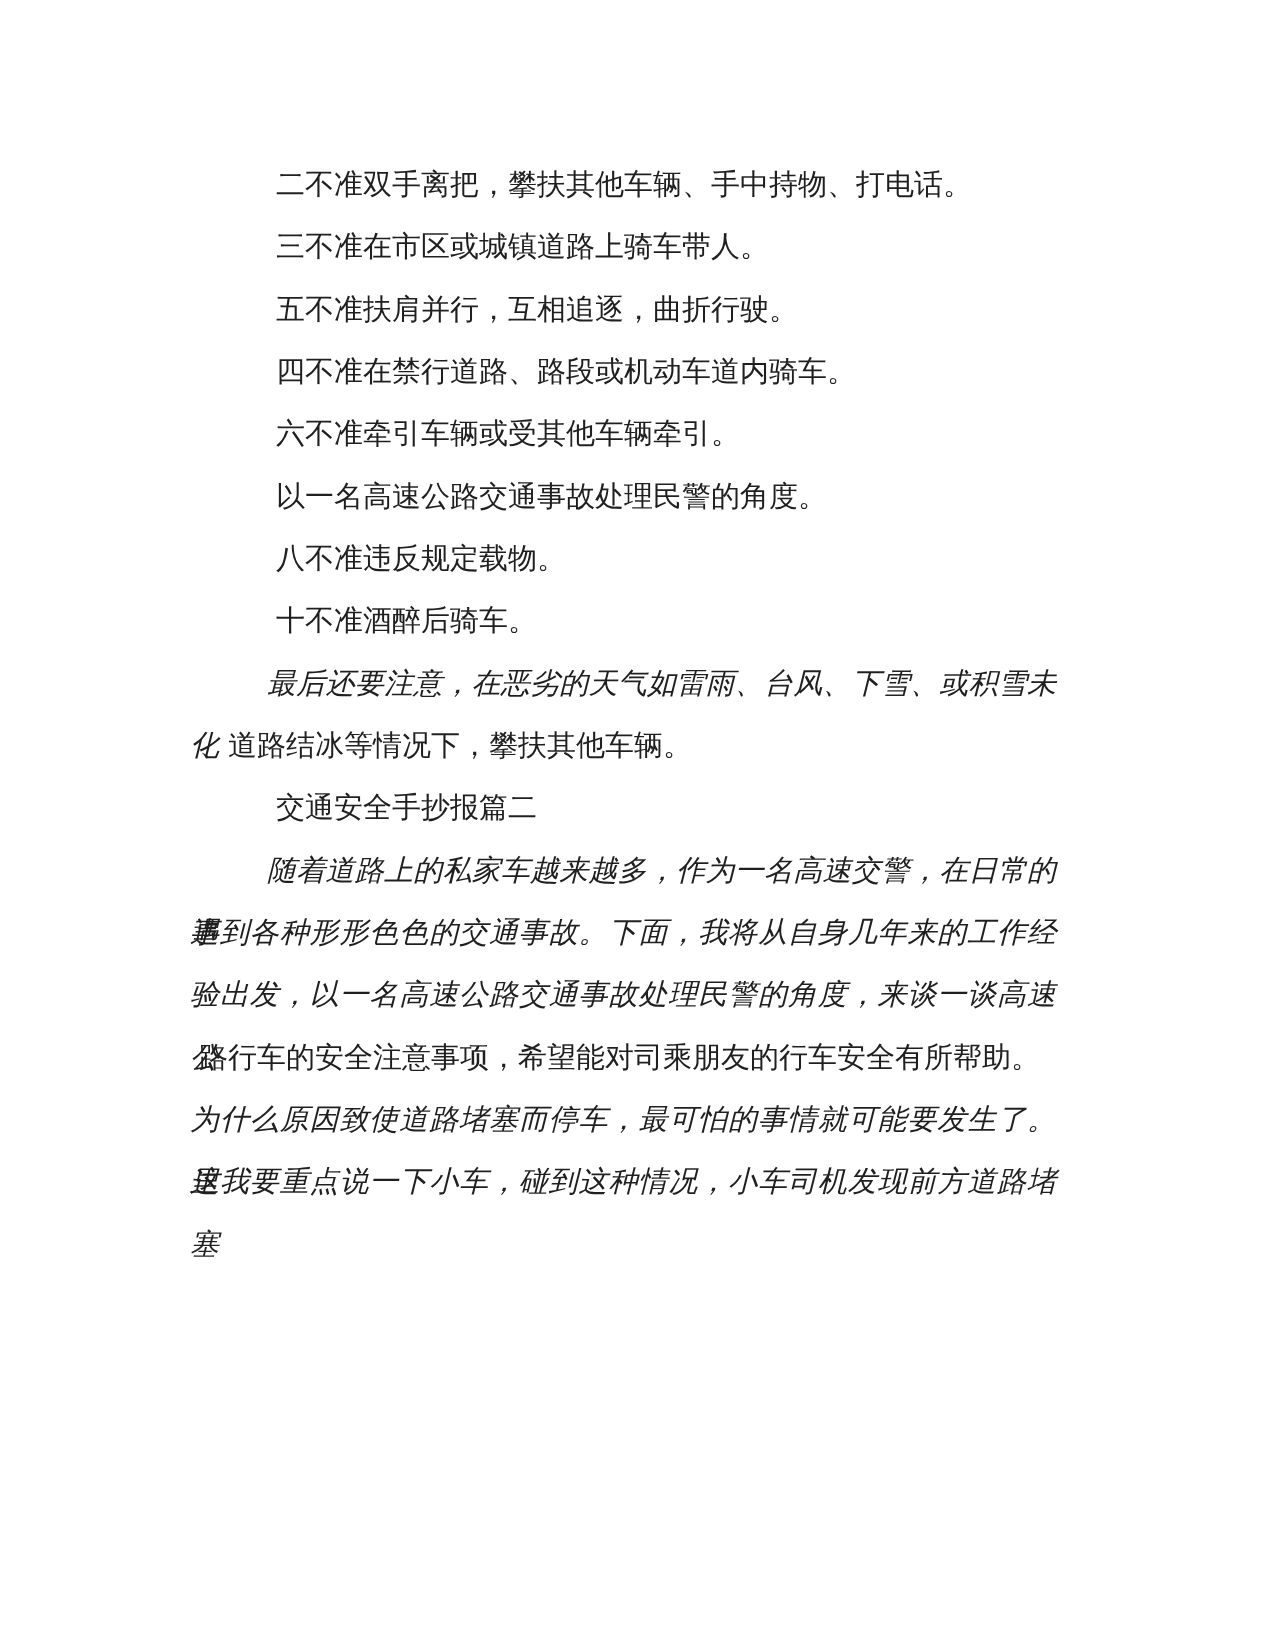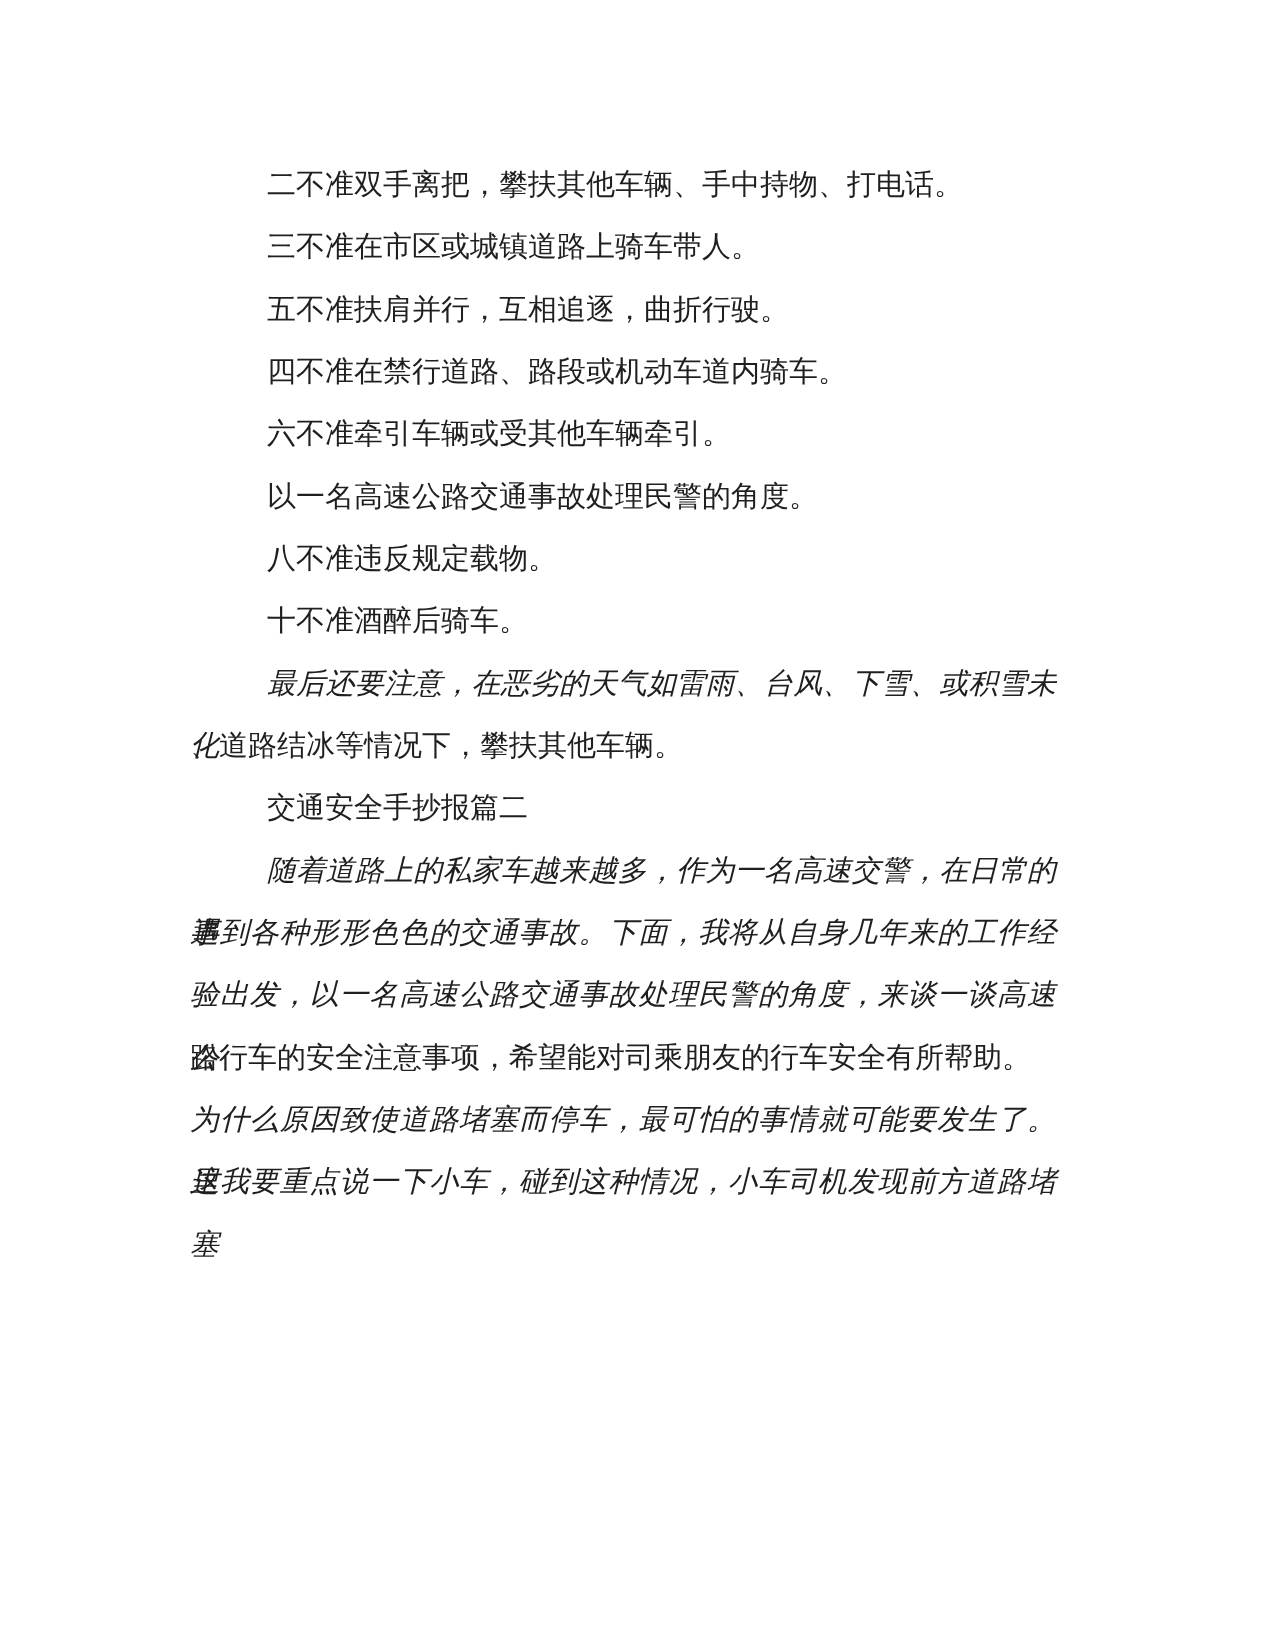--- a/index.html
+++ b/index.html
@@ -32,20 +32,21 @@
     overflow: visible;
   }
   .line.justify {
     text-align: justify;
     text-align-last: justify;
     font-style: italic;
   }
   .line.left {
     text-align: left;
     text-align-last: left;
+    margin-left: 9px;
   }
   .line.indent {
     text-indent: 77px;
   }
 </style>
 </head>
 <body>
 
 <div class="page">
   <div class="text-block" style="color: rgb(31, 31, 31);">

